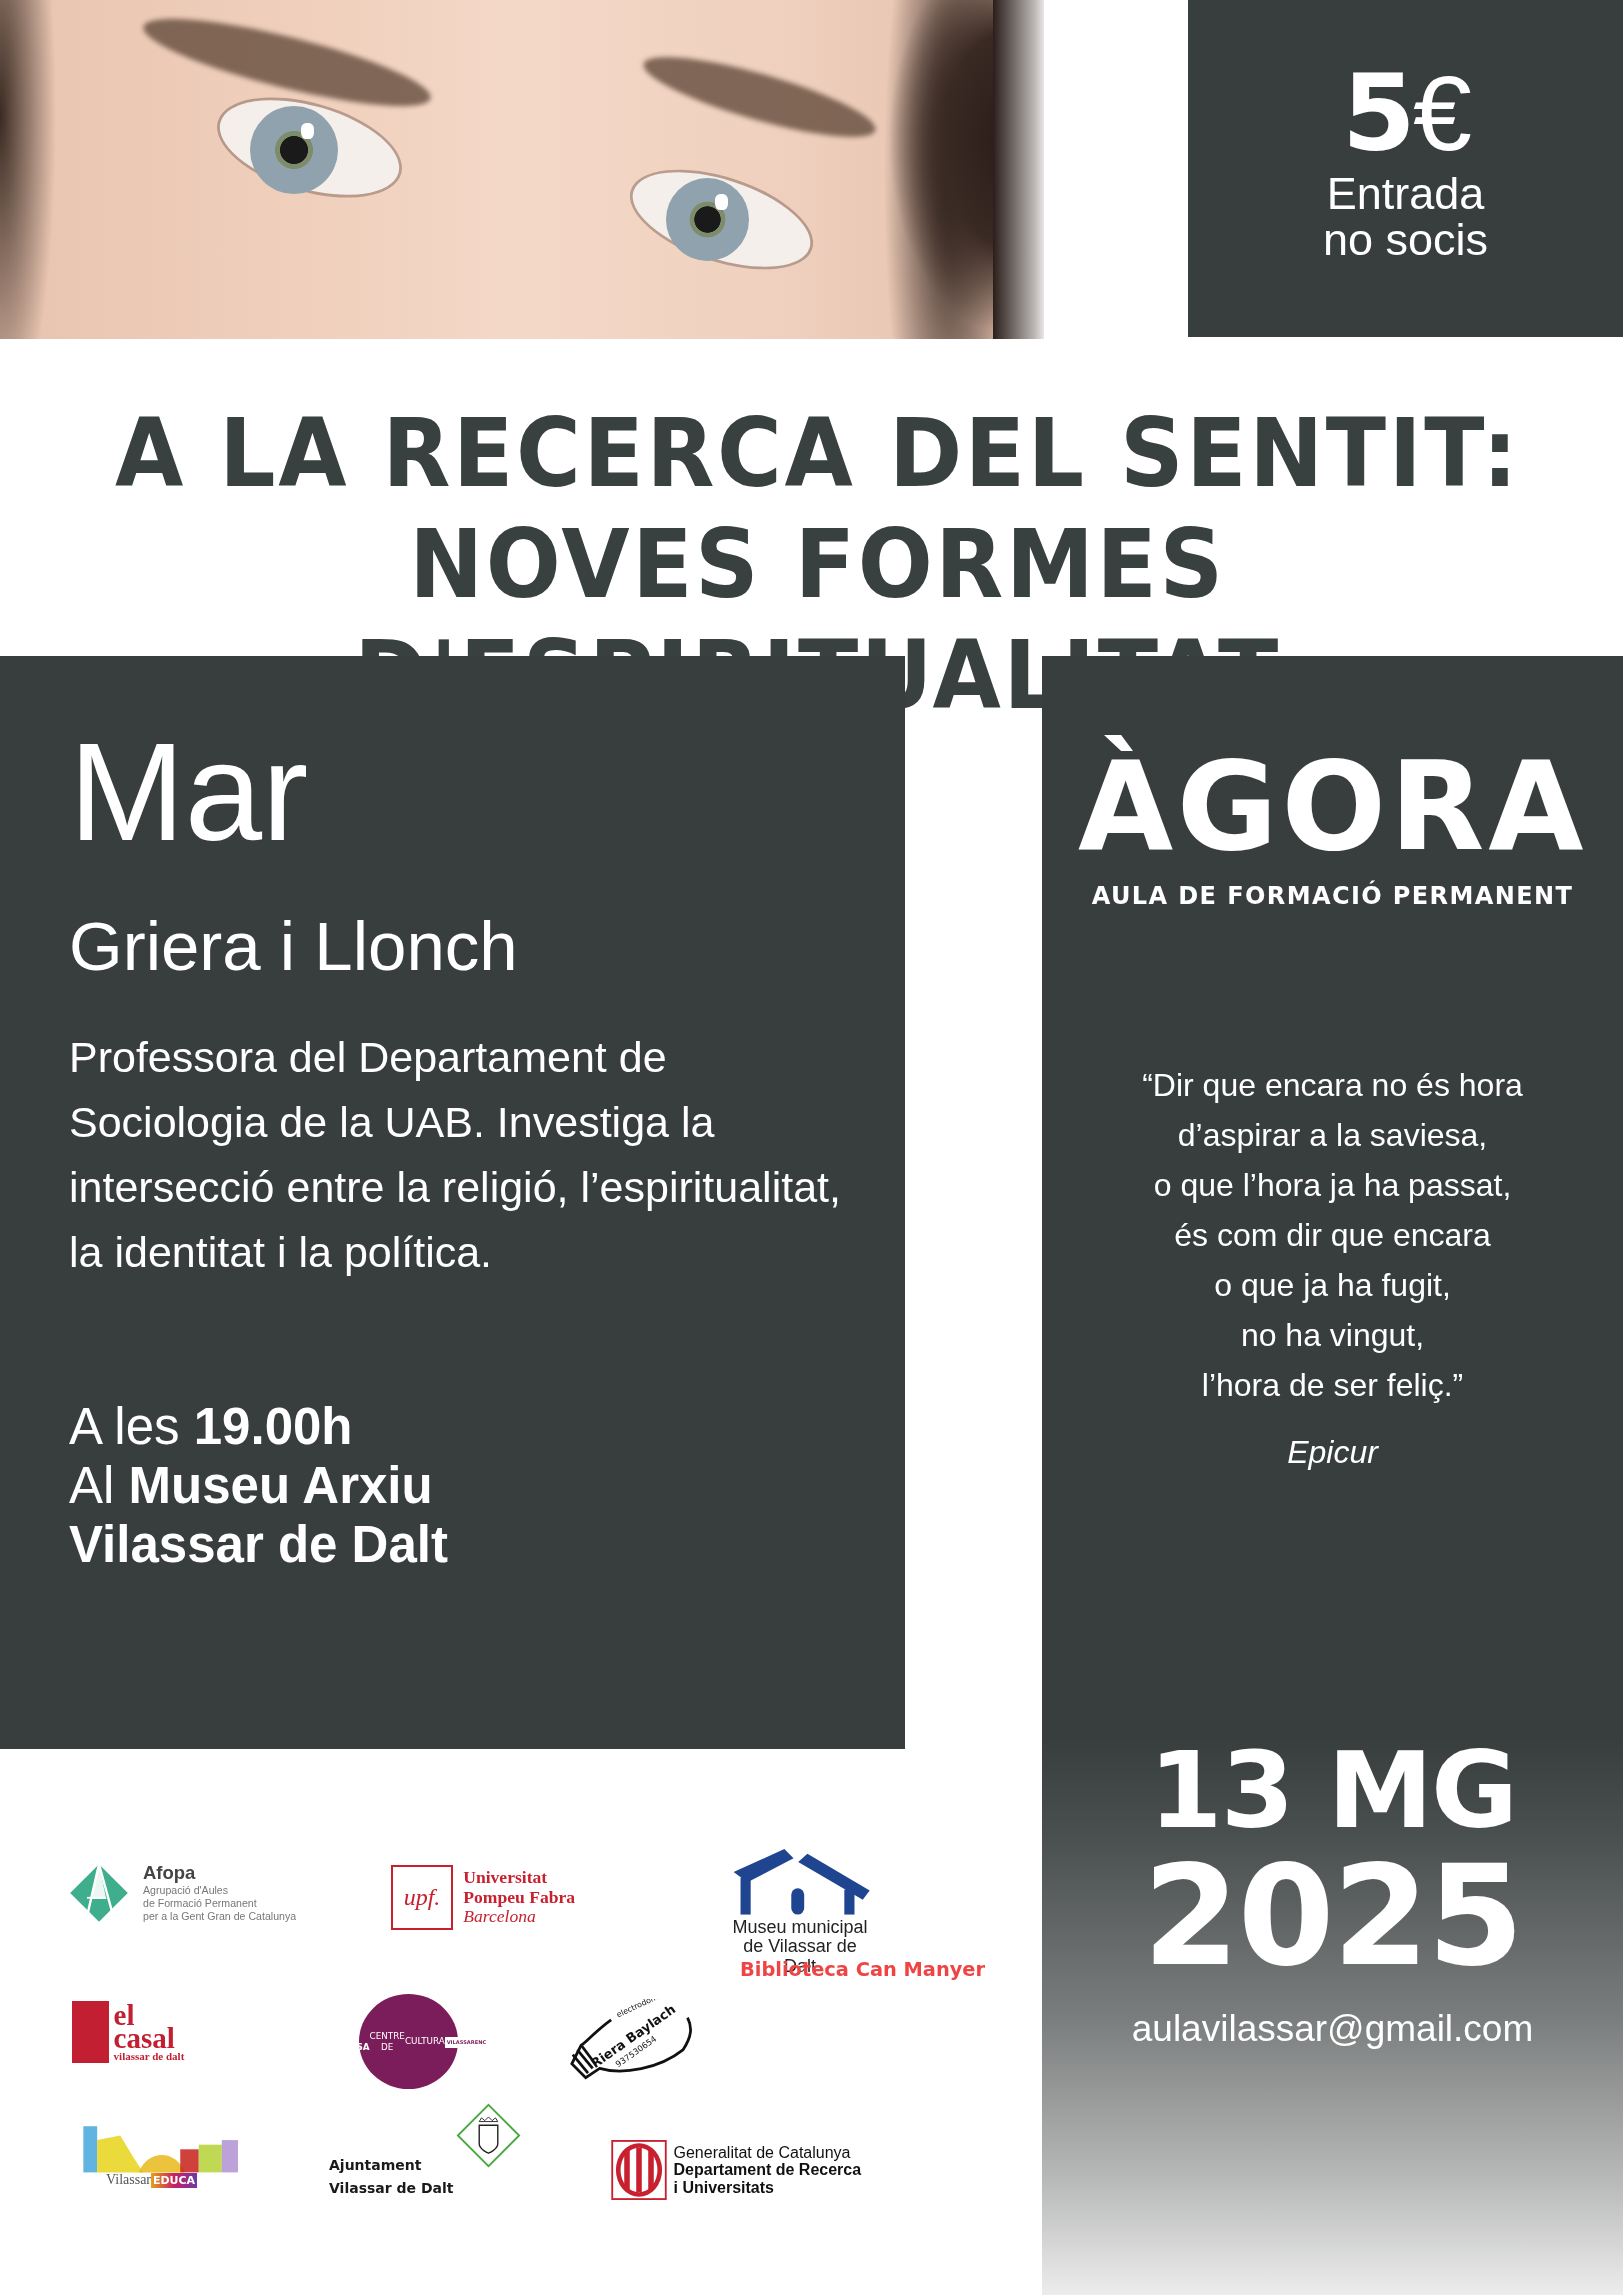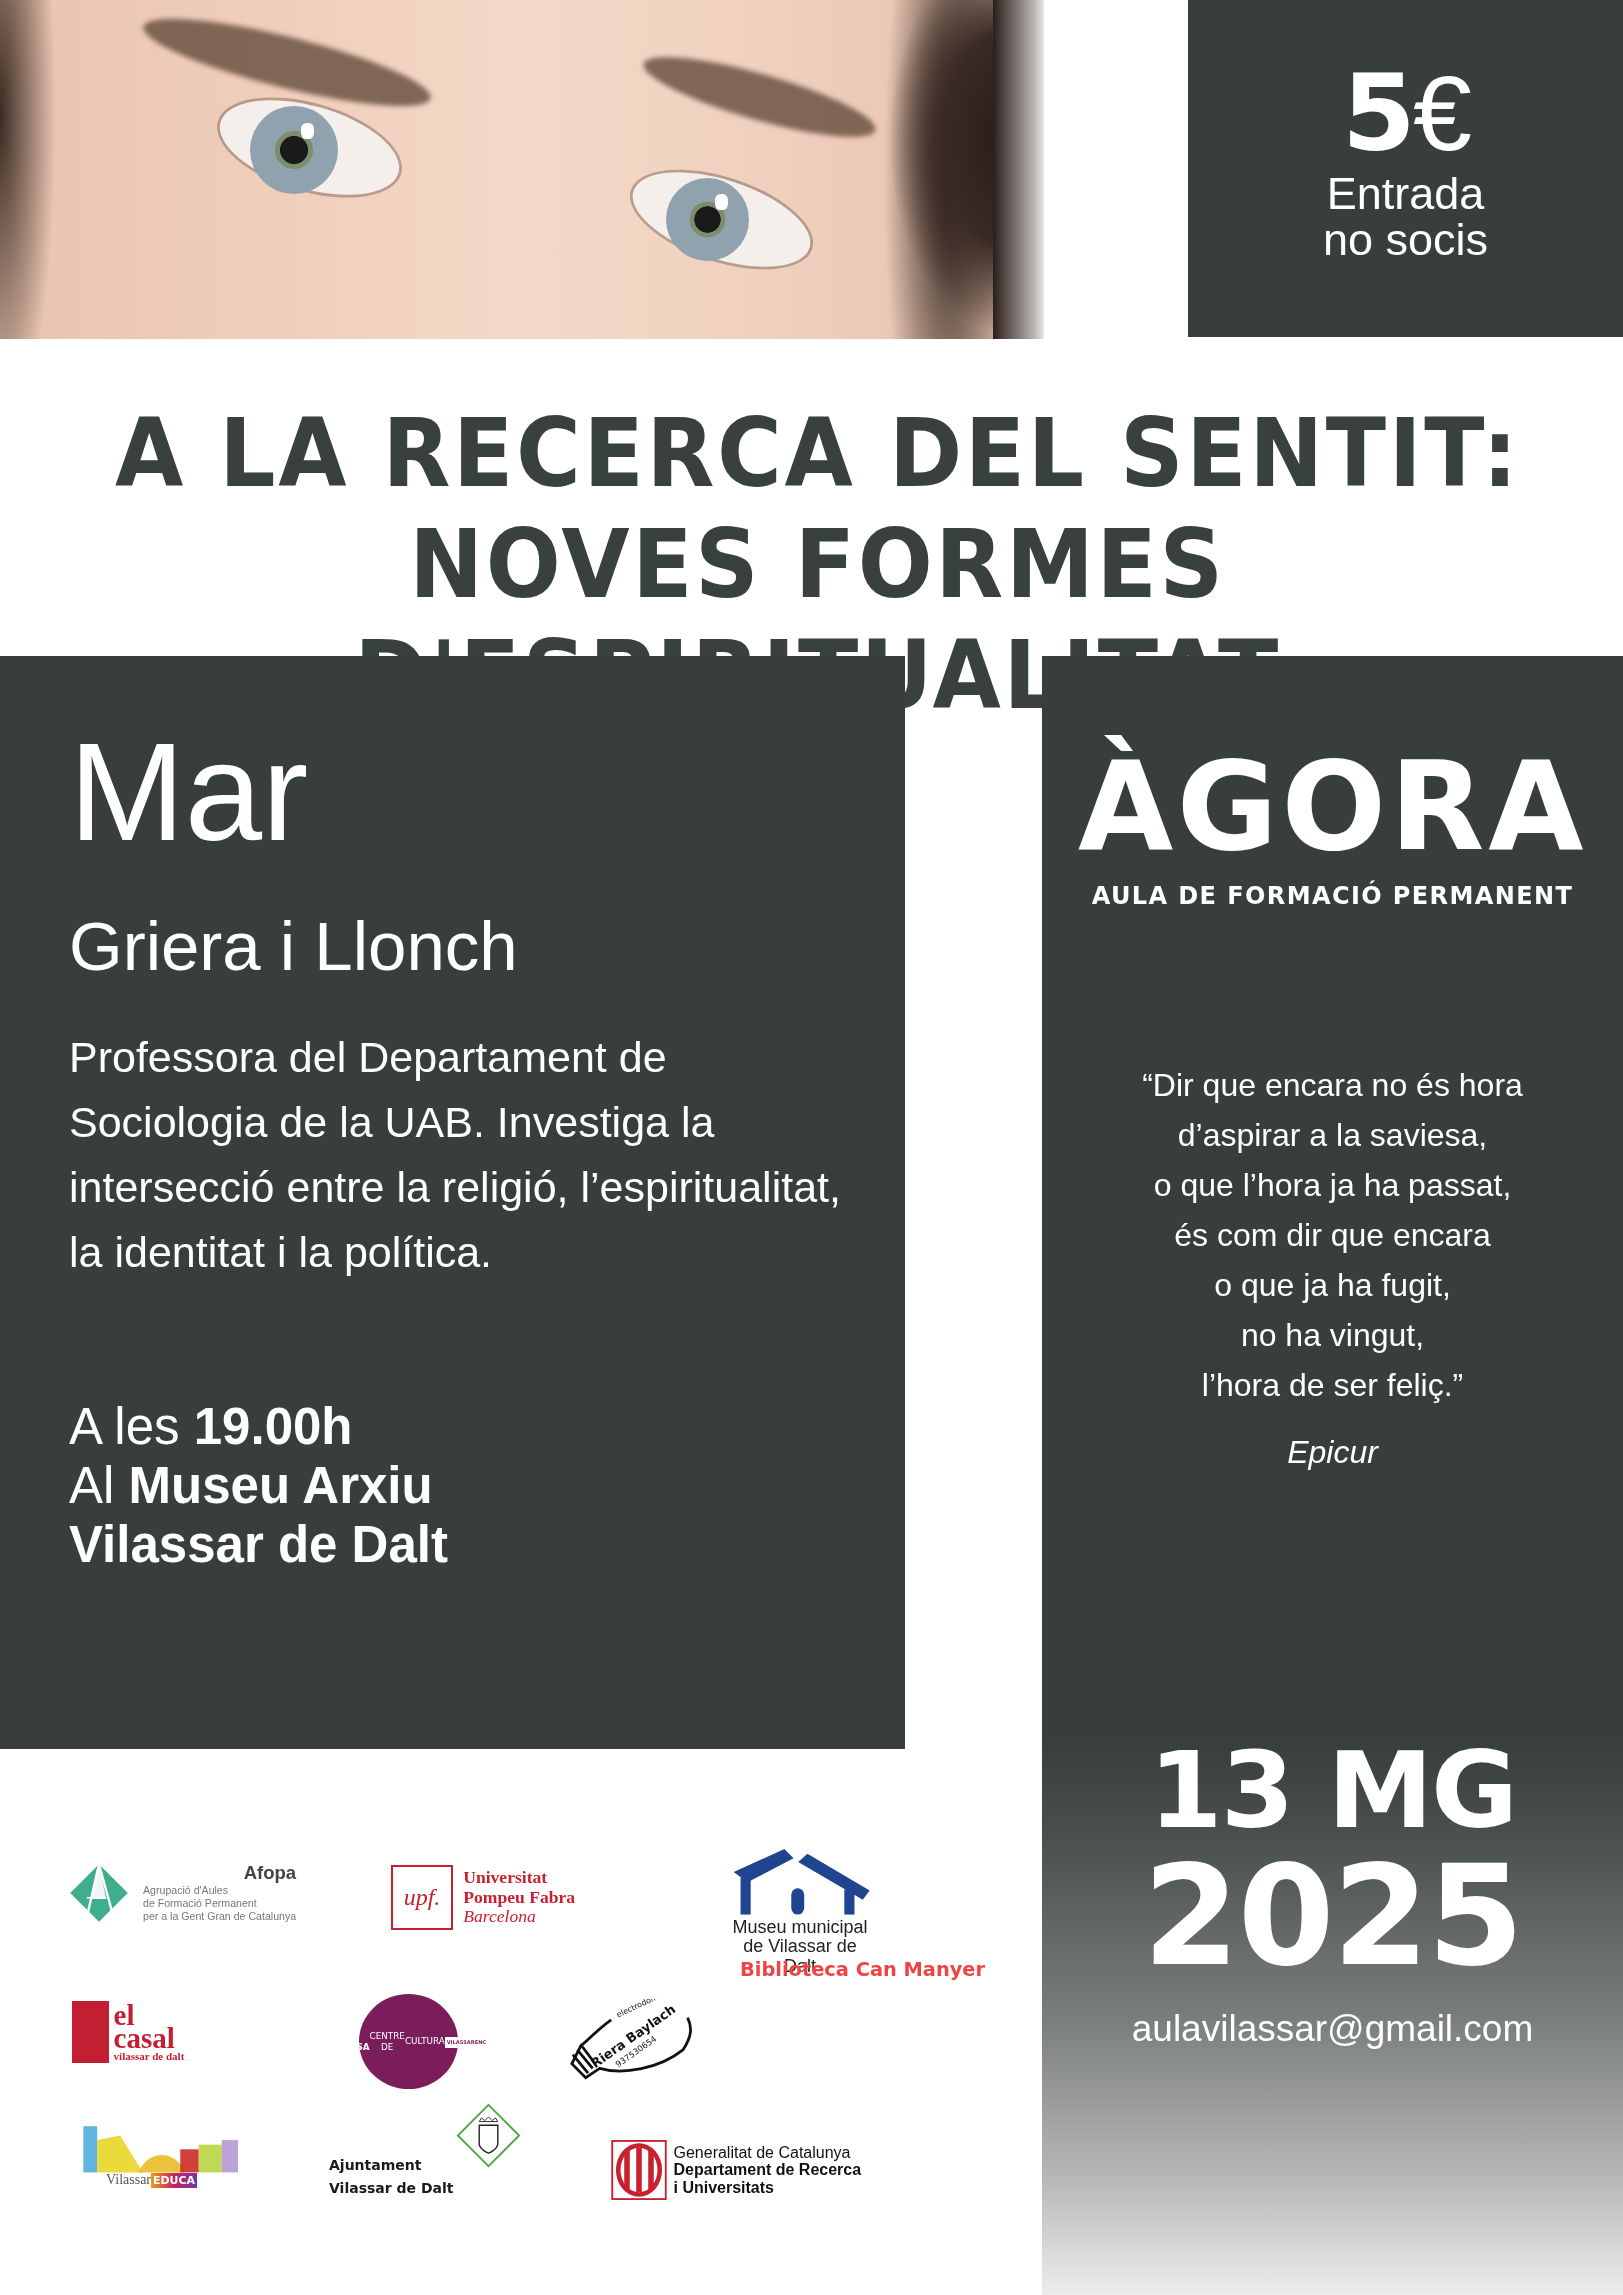--- a/index.html
+++ b/index.html
@@ -52,21 +52,21 @@
   .quote { position: absolute; left: 1042px; top: 1060px; width: 581px; text-align: center; color: #fff; font-size: 32px; line-height: 50px; }
   .quote-author { position: absolute; left: 1042px; top: 1434px; width: 581px; text-align: center; color: #fff; font-size: 32px; font-style: italic; }
   .date { position: absolute; left: 1042px; top: 1733px; width: 581px; text-align: center; color: #fff; font-family: "DejaVu Sans", sans-serif; font-weight: 700; }
   .date-day { font-size: 106px; line-height: 116px; letter-spacing: -1.9px; }
   .date-year { font-size: 139px; line-height: 134px; letter-spacing: -1.9px; }
   .email { position: absolute; left: 1042px; top: 2008px; width: 581px; text-align: center; color: #fff; font-size: 37px; }
 
   
   .logo { position: absolute; }
   .afopa { left: 69px; top: 1862px; display: flex; align-items: center; gap: 14px; }
-  .afopa-text .n { font-size: 18.5px; color: #444; font-weight: 700; text-align: right; }
+  .afopa-text .n { font-size: 18.5px; color: #444; font-weight: 700; }
   .afopa-text .s { font-size: 10.6px; color: #777; line-height: 13px; }
   .upf { left: 391px; top: 1865px; display: flex; align-items: center; gap: 10.2px; }
   .upf-box { width: 62px; height: 65px; border: 2.8px solid #c8202f; display: flex; align-items: center; justify-content: center;
     font-family: "Liberation Serif", serif; font-style: italic; font-size: 24px; color: #c8202f; }
   .upf-text { font-family: "Liberation Serif", serif; color: #c8202f; font-size: 17.6px; line-height: 19.4px; font-weight: 700; }
   .upf-text .it { font-style: italic; font-weight: 400; }
   .museu { left: 726px; top: 1849px; width: 148px; text-align: center; }
   .museu-text { font-size: 18px; color: #222; line-height: 19.4px; }
   .casal { left: 72px; top: 2001px; display: flex; align-items: flex-end; gap: 4.6px; }
   .casal-box { width: 37px; height: 62px; background: #c21f32; }

